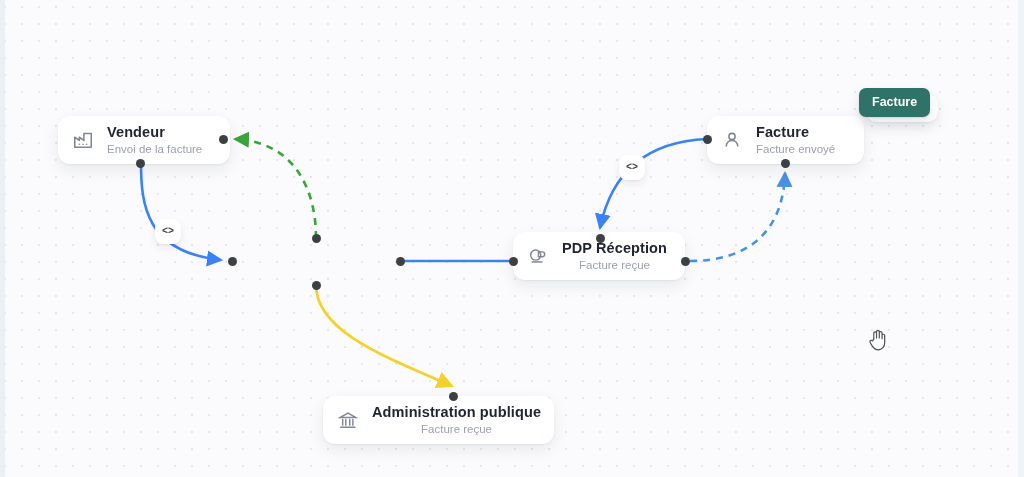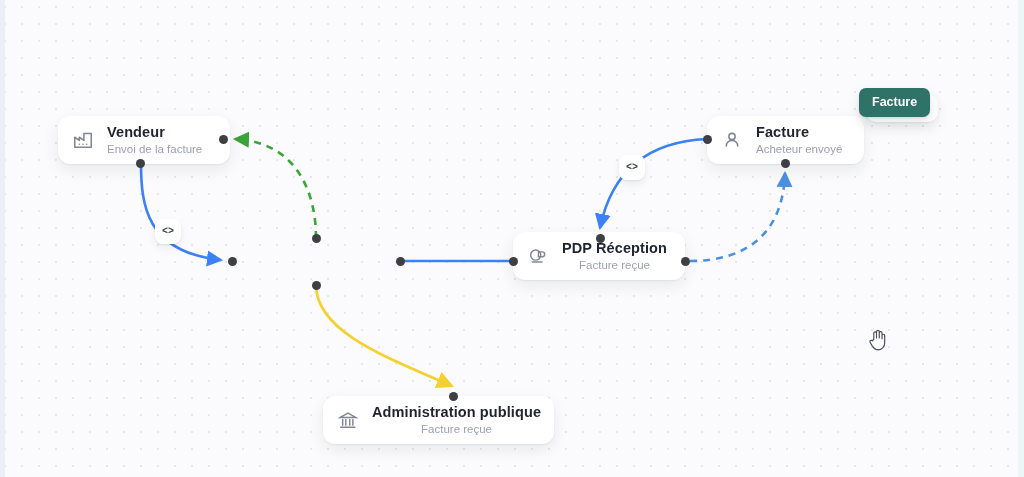--- a/index.html
+++ b/index.html
@@ -219,21 +219,21 @@
 
   <div class="node" style="left:707px; top:116px; width:157px;">
     <div class="node-icon">
       <svg width="22" height="22" viewBox="0 0 24 24" fill="none" stroke="currentColor" stroke-width="1.7" stroke-linecap="round">
         <circle cx="12" cy="8.2" r="3.4"></circle>
         <path d="M5.8 18.6a6.2 6.2 0 0 1 12.4 0"></path>
       </svg>
     </div>
     <div class="node-text">
       <div class="node-title">Facture</div>
-      <div class="node-sub">Acheteur envoyé</div>
+      <div class="node-sub">Facture envoyé</div>
     </div>
   </div>
   <div class="handle" style="left:703px; top:135px;"></div>
   <div class="handle" style="left:781px; top:159px;"></div>
 
   <div class="node" style="left:323px; top:396px; width:231px;">
     <div class="node-icon">
       <svg width="22" height="22" viewBox="0 0 24 24" fill="none" stroke="currentColor" stroke-width="1.6" stroke-linecap="round">
         <path d="M3.5 9.2 12 4.4l8.5 4.8z"></path>
         <path d="M6.2 11.4v6.2M9.6 11.4v6.2M13.9 11.4v6.2M17.3 11.4v6.2"></path>

